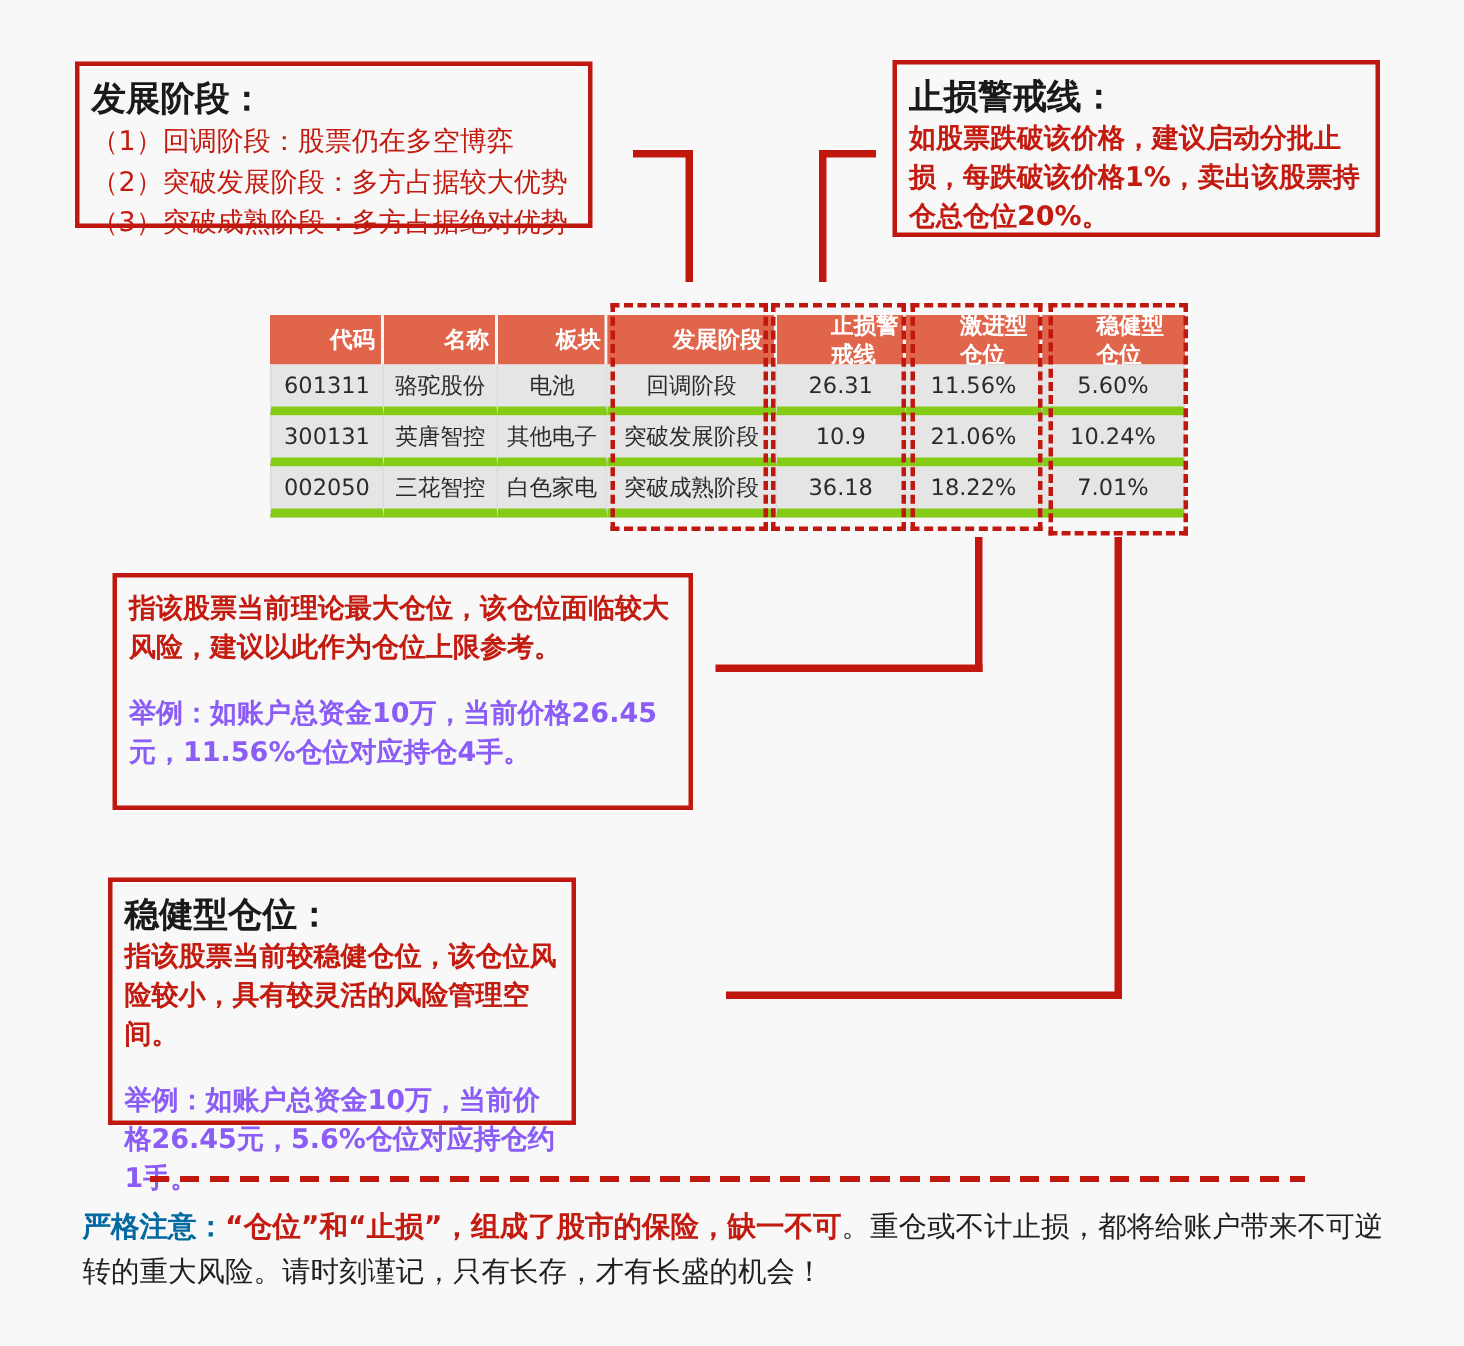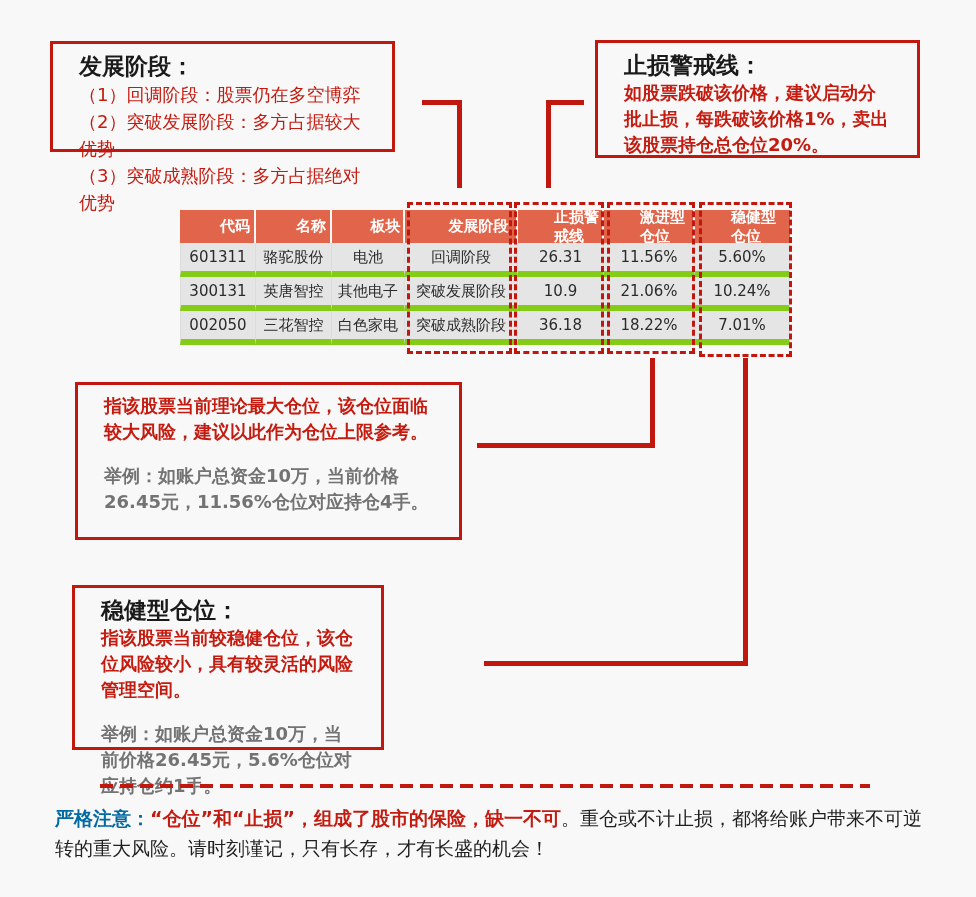--- a/index.html
+++ b/index.html
@@ -11,36 +11,36 @@
     overflow: hidden;
   }
   .stage { position: absolute; inset: 0; width: 976px; height: 897px; }
 
   
   .note-box {
     position: absolute;
     border: 3px solid #c0170f;
     background: transparent;
     box-sizing: border-box;
-    padding: 8px 26px;
+    padding: 8px 8px;
   }
   .note-title {
     color: #1a1a1a;
     font-weight: bold;
     font-size: 23px;
     line-height: 1.25;
   }
   .note-red {
     color: #c41b10;
     font-weight: bold;
     font-size: 18px;
     line-height: 1.45;
   }
   .note-black {
-    color: #737373;
+    color: #8b5cf6;
     font-weight: bold;
     font-size: 18px;
     line-height: 1.45;
     margin-top: 18px;
   }
   .note-item { color: #c41b10; font-weight: normal; font-size: 18px; line-height: 1.5; }
 
   #box-dev-stages   { left: 50px;  top: 41px;  width: 345px; height: 111px; }
   #box-stop-loss    { left: 595px; top: 40px;  width: 325px; height: 118px; }
   #box-aggressive   { left: 75px;  top: 382px; width: 387px; height: 158px; }

